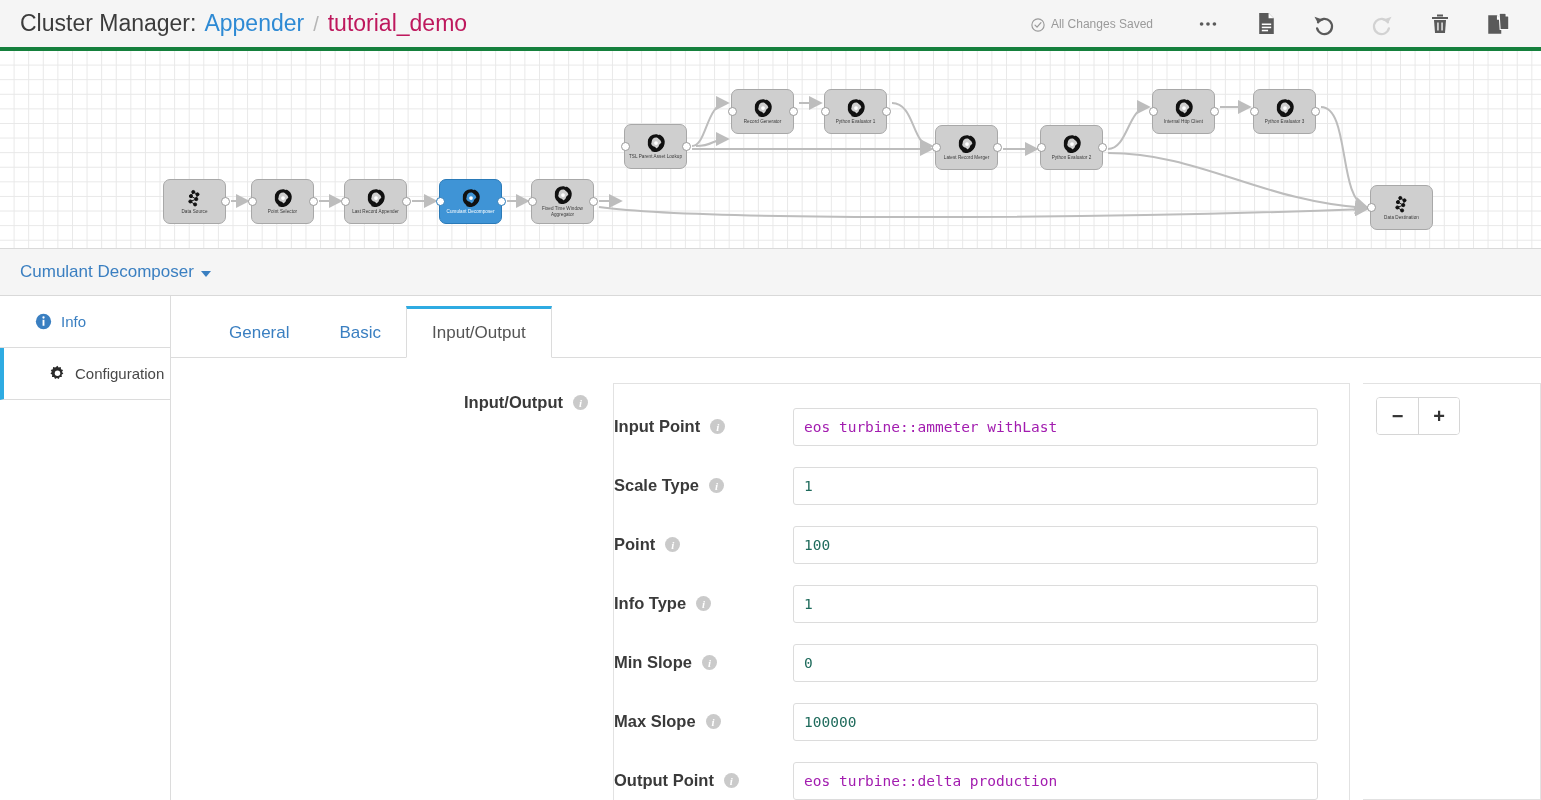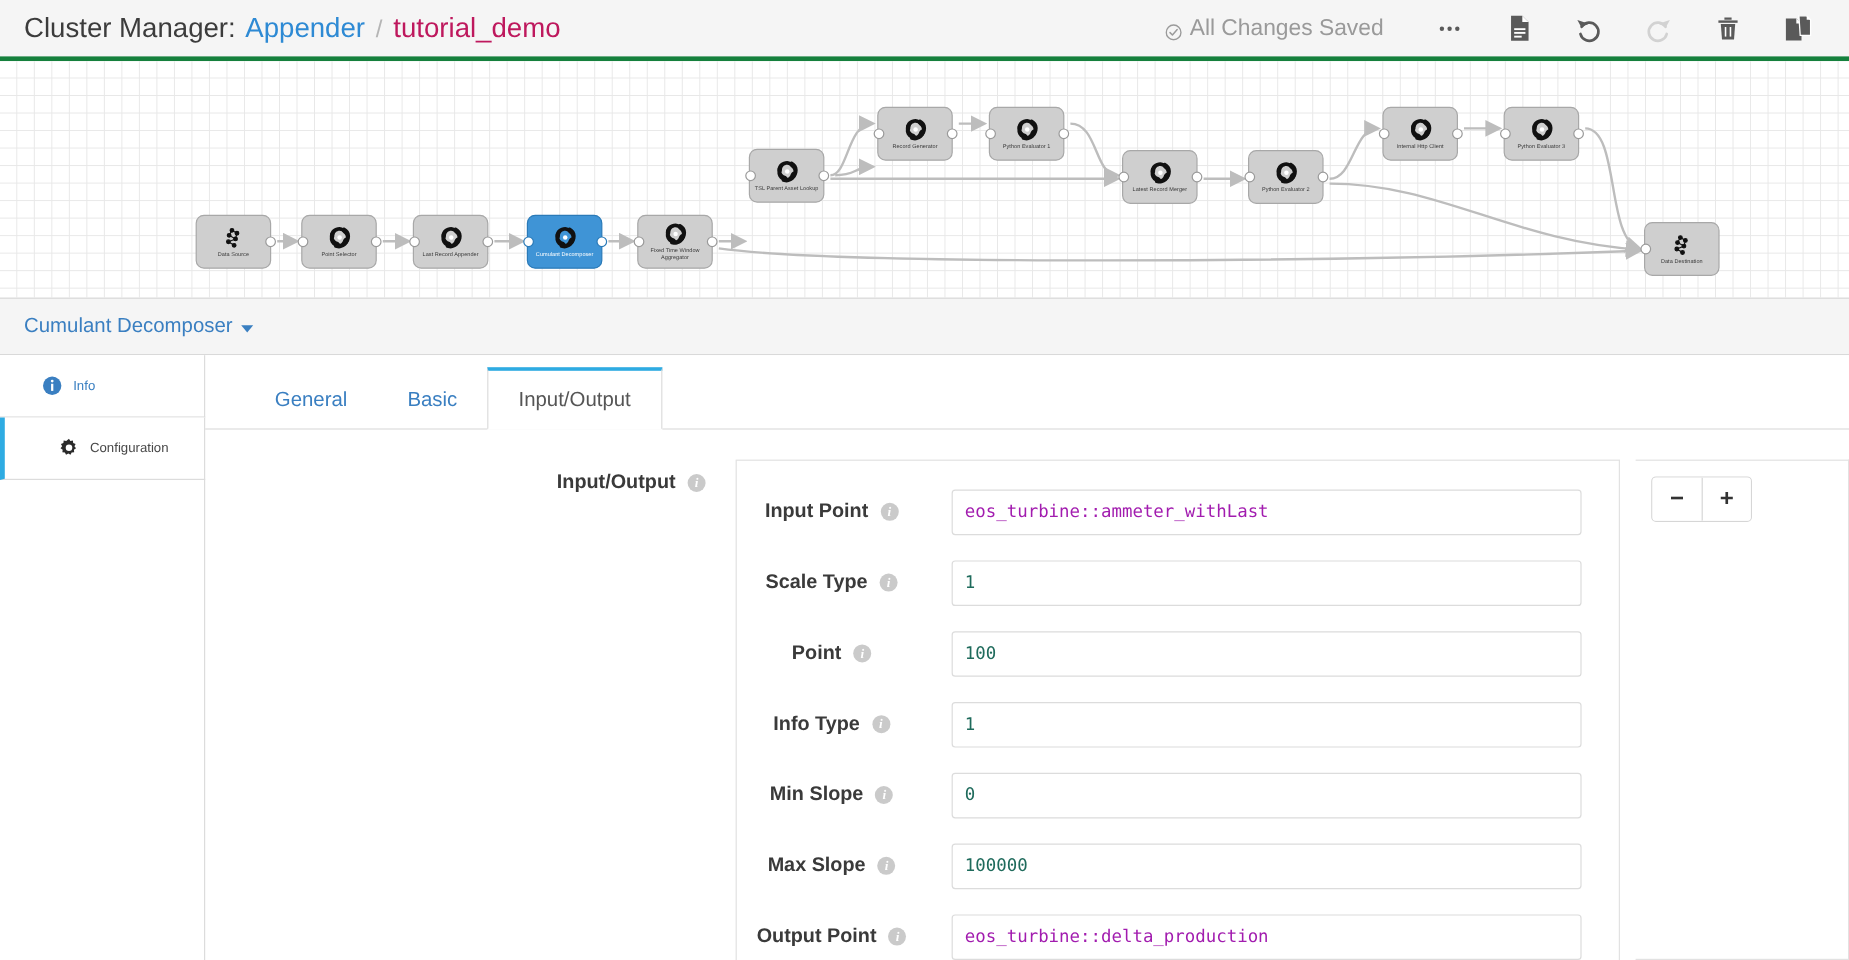--- a/index.html
+++ b/index.html
@@ -37,21 +37,21 @@
   #breadcrumb .crumb-current { color: #be185d; }
 
   #header-tools {
     margin-left: auto;
     display: flex; align-items: center;
     padding-right: 14px;
     gap: 0px;
   }
   #save-status {
     display: flex; align-items: center;
-    color: #9a9a9a; font-size: 19px;
+    color: #9a9a9a; font-size: 12px;
     margin-right: 26px; white-space: nowrap;
   }
   #save-status .check-circle {
     width: 14px; height: 14px; margin-right: 6px;
     display: inline-block; position: relative; top: 1px;
   }
   .tool-btn {
     width: 58px; height: 51px;
     display: flex; align-items: center; justify-content: center;
     cursor: pointer;
@@ -150,21 +150,21 @@
   }
   #left-nav {
     position: absolute; left: 0; top: 0;
     width: 171px; height: 504px;
   }
   .nav-item {
     position: relative;
     height: 52px;
     display: flex; align-items: center;
     padding-left: 35px;
-    font-size: 11px;
+    font-size: 15px;
     cursor: pointer;
     background: #ffffff;
     border-right: 1px solid #dcdcdc;
     border-bottom: 1px solid #dcdcdc;
     color: #3a7fc1;
   }
   .nav-item .nav-icon {
     width: 17px; height: 17px;
     margin-right: 9px;
     display: flex; align-items: center; justify-content: center;
@@ -236,21 +236,21 @@
   .field-row {
     display: flex; align-items: center;
     height: 59px;
   }
   .field-label {
     width: 158px;
     text-align: right;
     font-size: 16.5px;
     font-weight: bold;
     color: #3a3a3a;
-    display: flex; align-items: center; justify-content: center;
+    display: flex; align-items: center; justify-content: flex-start;
     white-space: nowrap;
   }
   .field-label .info-ico { margin-left: 10px; }
   .field-input {
     margin-left: 21px;
     width: 525px; height: 38px;
     border: 1px solid #dcdcdc;
     border-radius: 3px;
     background: #ffffff;
     font-family: "DejaVu Sans Mono", monospace;

